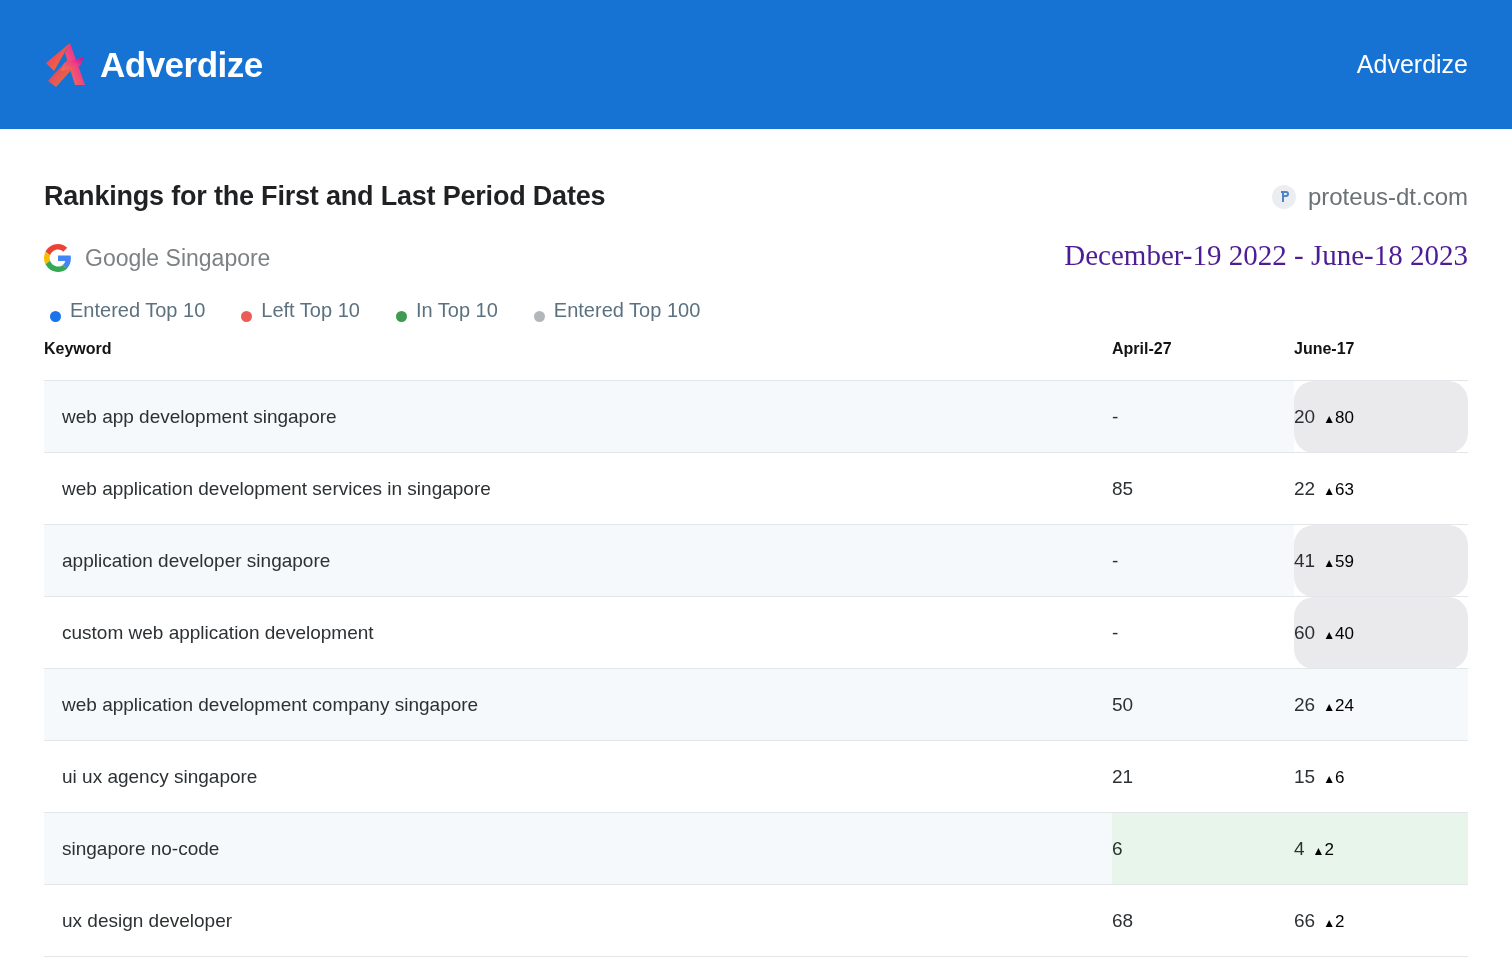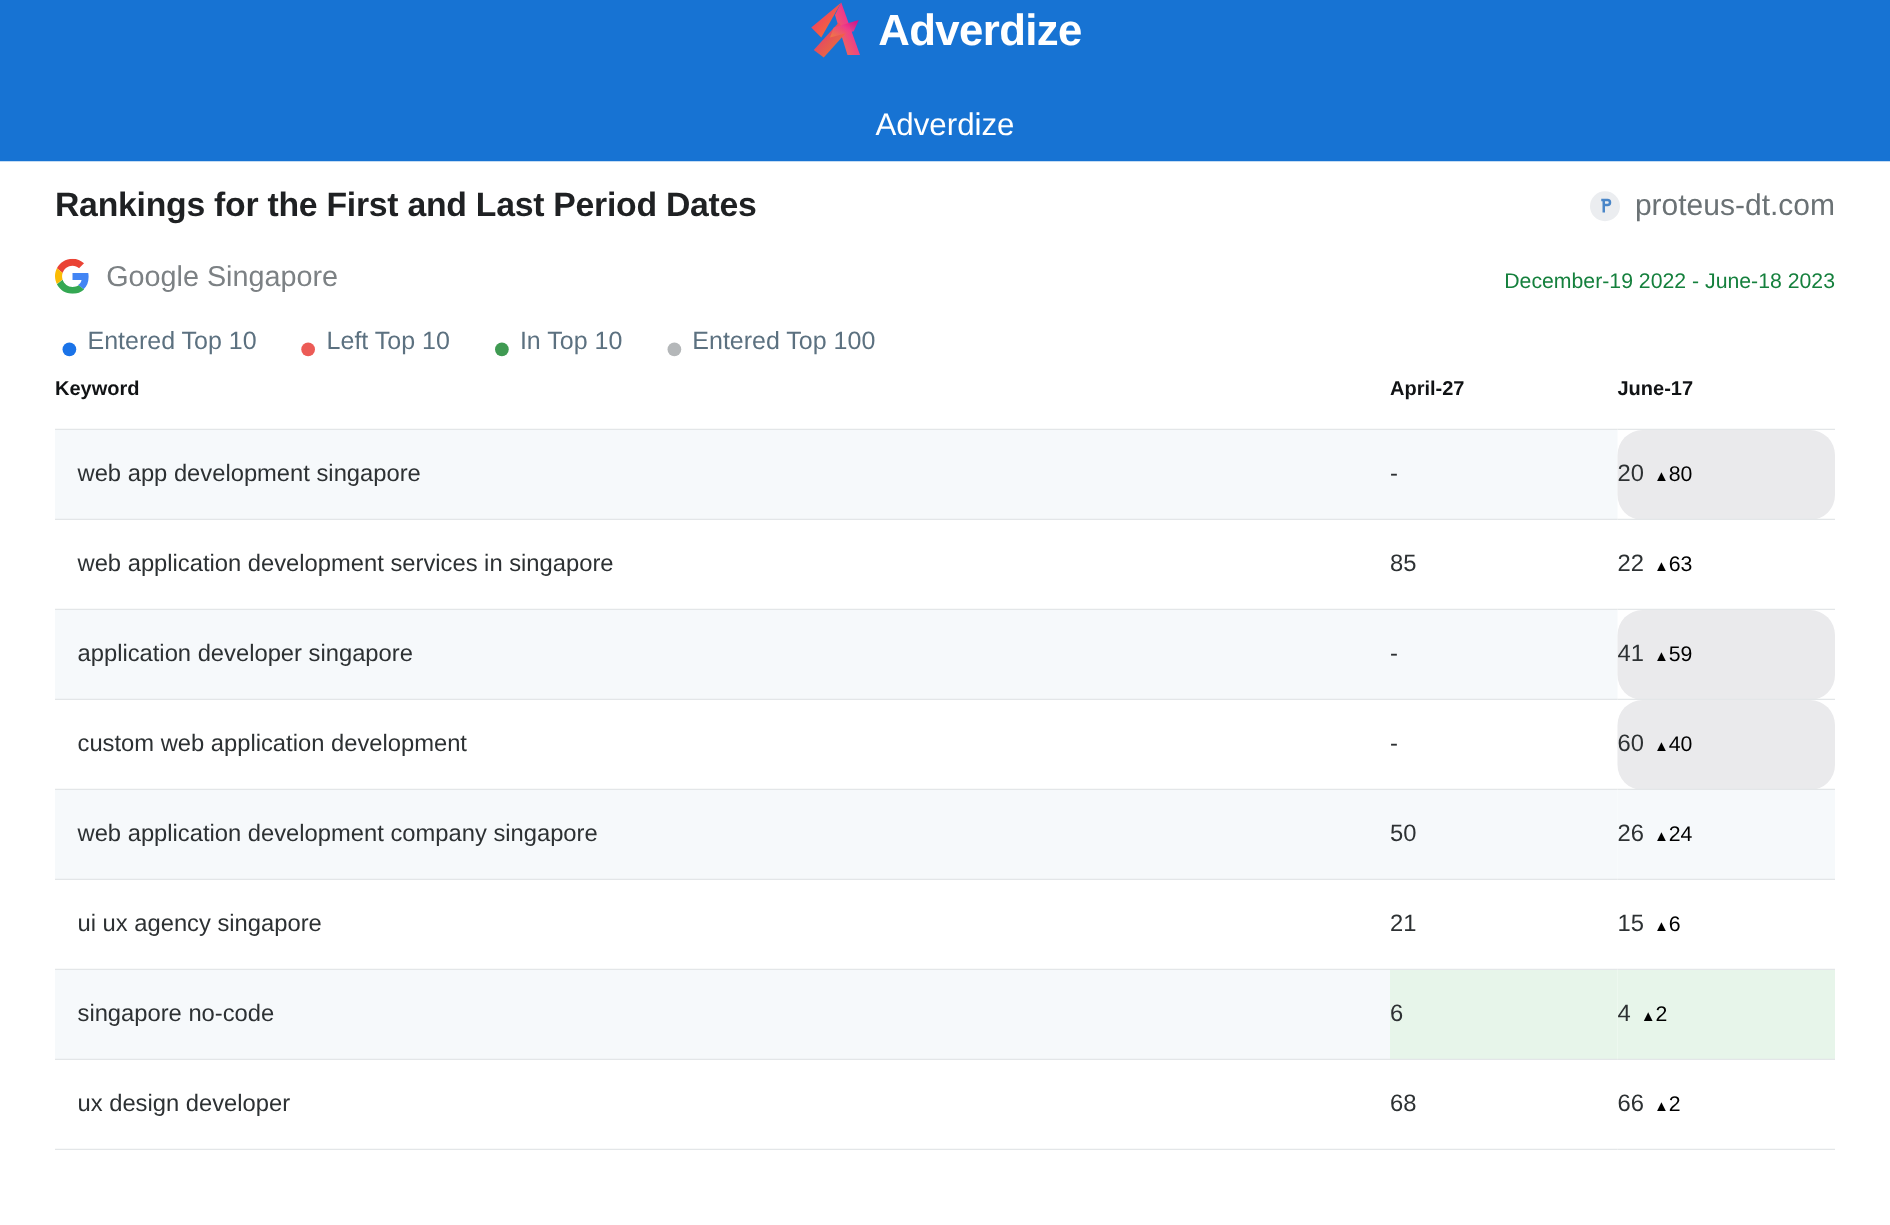--- a/index.html
+++ b/index.html
@@ -11,22 +11,21 @@
     overflow: hidden;
   }
 
   
   .topbar {
     height: 129px;
     background: #1773d3;
     display: flex;
     align-items: center;
     justify-content: space-between;
-    padding: 0 44px 16px 44px;
-    flex-direction: column;
+    padding: 0 44px 0 44px;
   }
   .brand {
     display: flex;
     align-items: center;
     gap: 10px;
   }
   .brand-mark { width: 46px; height: 48px; display: block; flex: none; }
   .brand-text {
     color: #ffffff;
     font-size: 35px;
@@ -41,21 +40,21 @@
     line-height: 1;
   }
 
   
   .content { padding: 0 44px; }
 
   .title-row {
     display: flex;
     align-items: center;
     justify-content: space-between;
-    padding-top: 20px;
+    padding-top: 52px;
   }
   .page-title {
     font-size: 27px;
     font-weight: bold;
     color: #1f2123;
     letter-spacing: -0.2px;
   }
   .domain-wrap {
     display: flex;
     align-items: center;
@@ -78,21 +77,21 @@
 
   .engine-row {
     display: flex;
     align-items: flex-end;
     justify-content: space-between;
     margin-top: 27px;
   }
   .engine-left { display: flex; align-items: center; gap: 13px; }
   .g-logo { width: 28px; height: 28px; display: block; flex: none; }
   .engine-name { font-size: 23px; color: #7c8184; }
-  .date-range { font-size: 17px; color: #15803d; }
+  .date-range { font-size: 29px; color: #4c1d95; font-family: Liberation Serif, serif; }
 
   
   .legend {
     display: flex;
     align-items: center;
     margin-top: 27px;
     gap: 36px;
     padding-left: 6px;
   }
   .legend-item { display: flex; align-items: flex-end; gap: 9px; }

